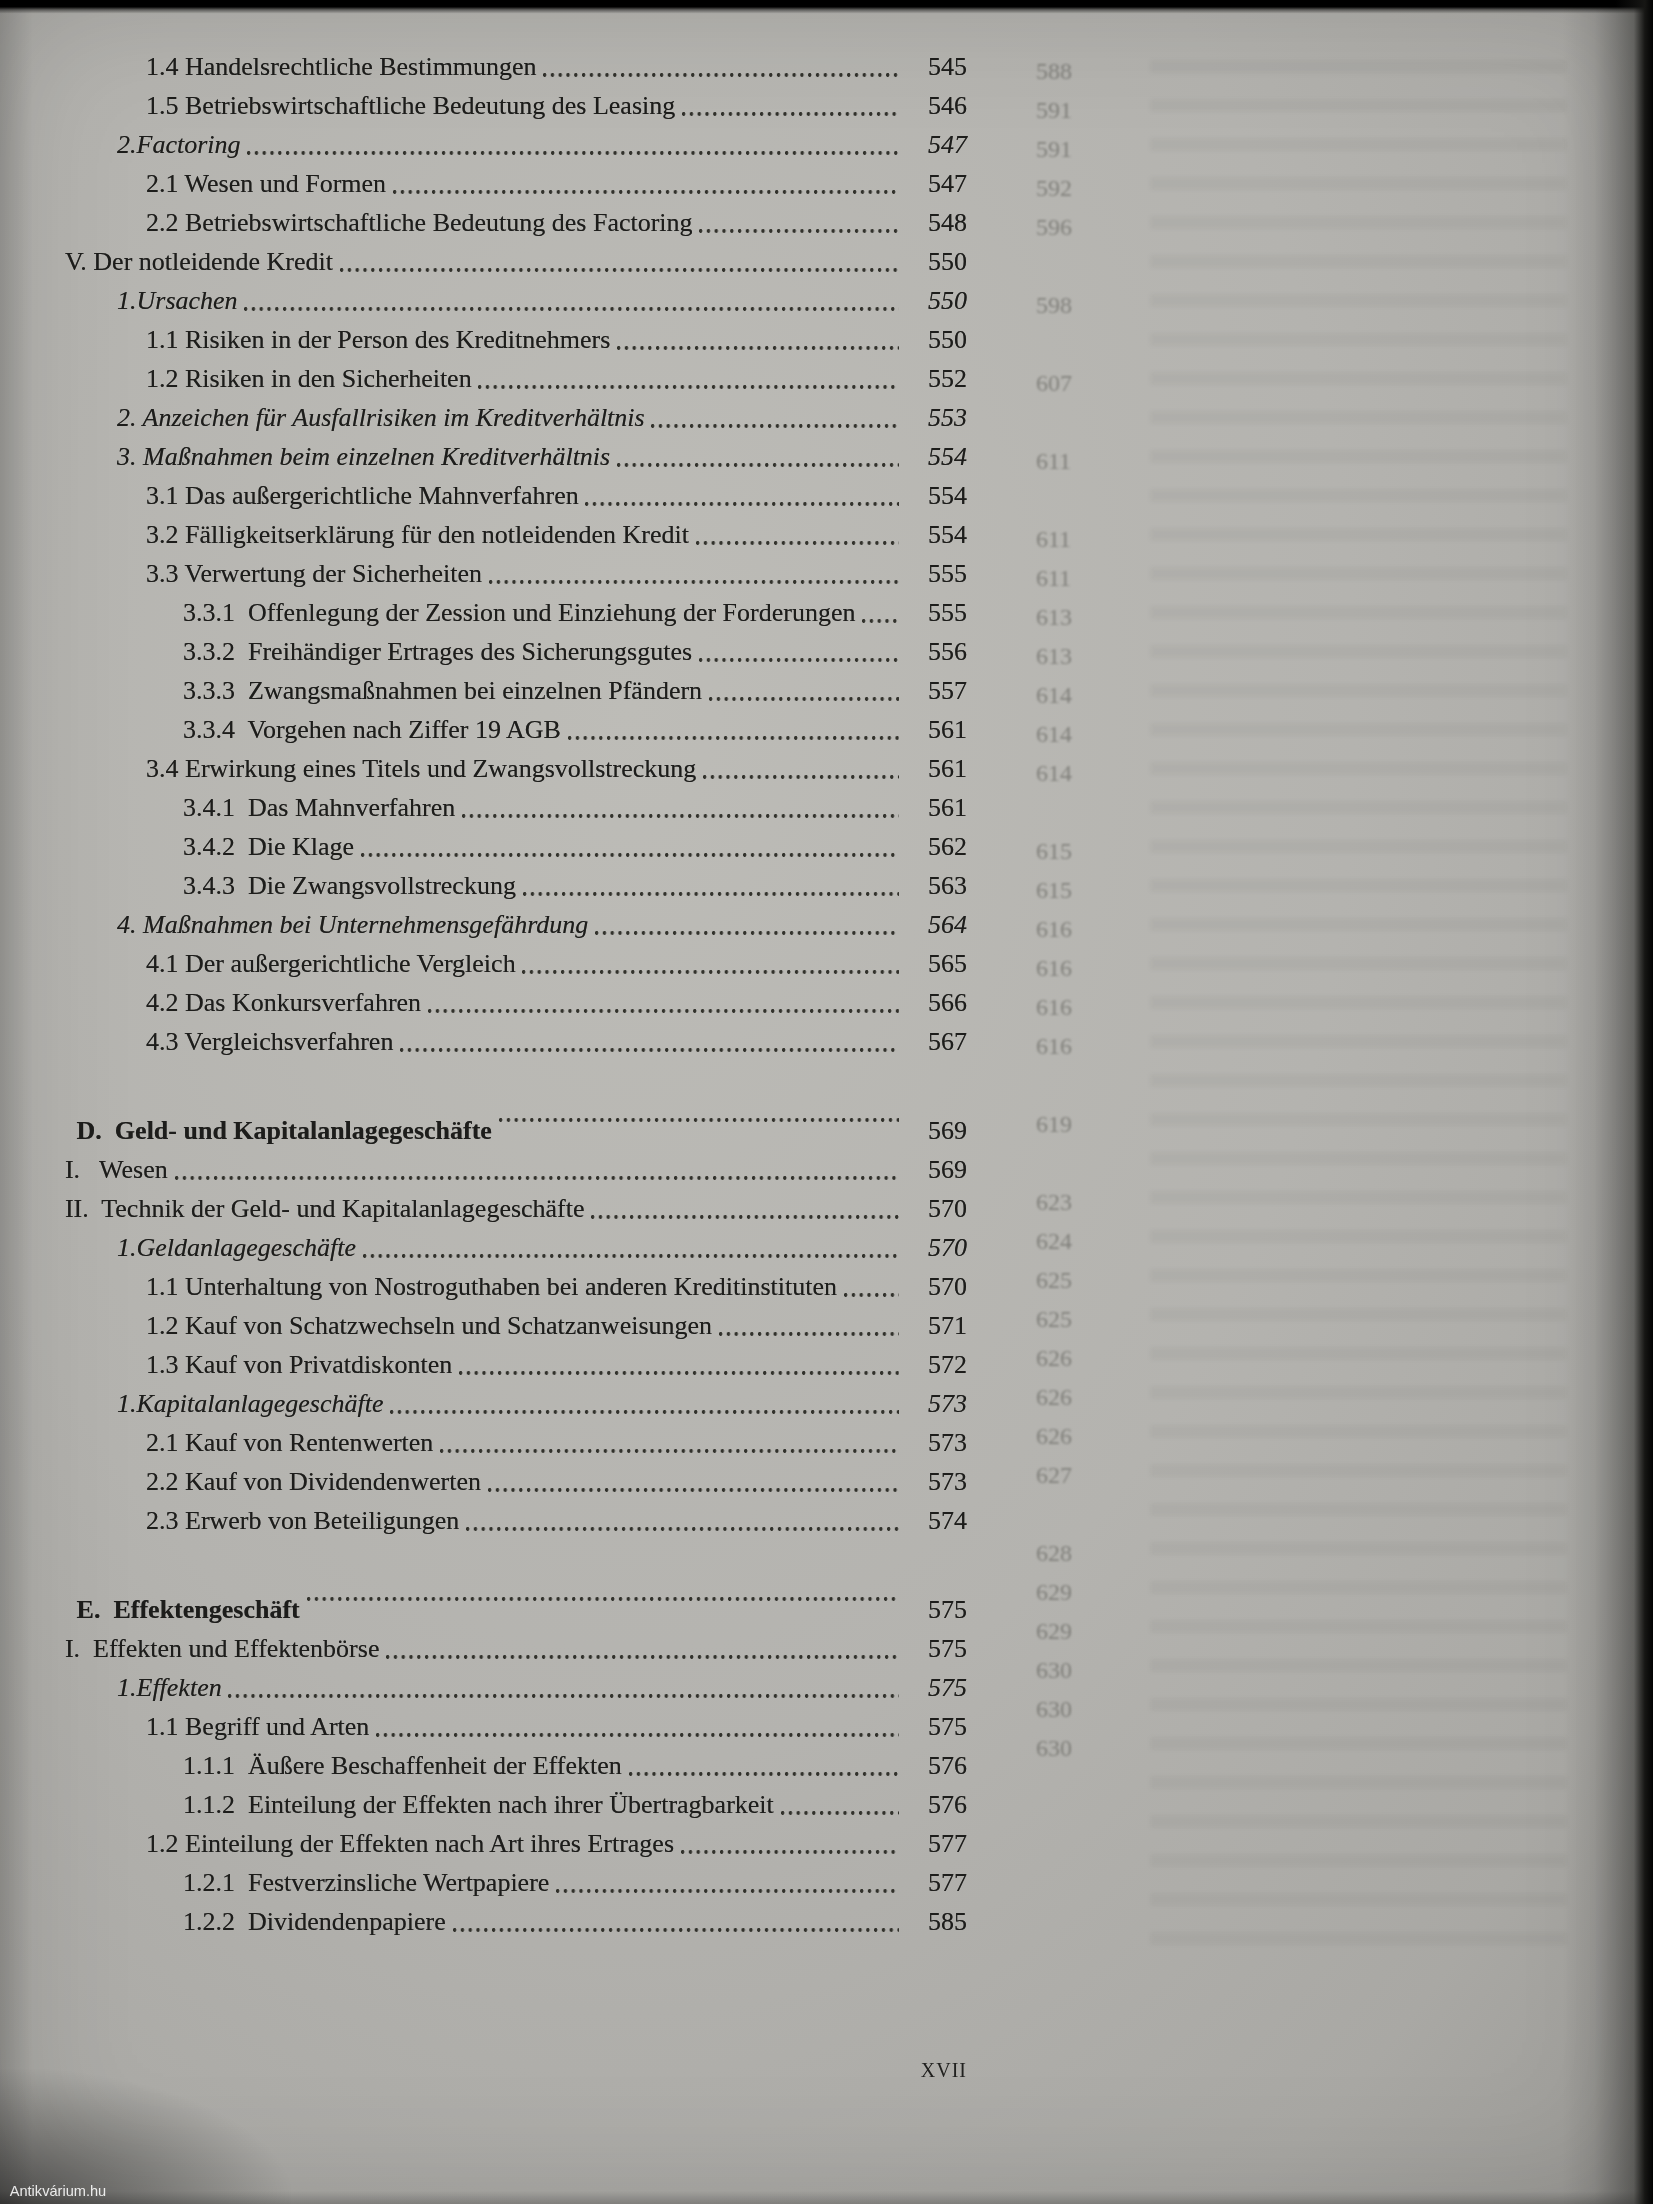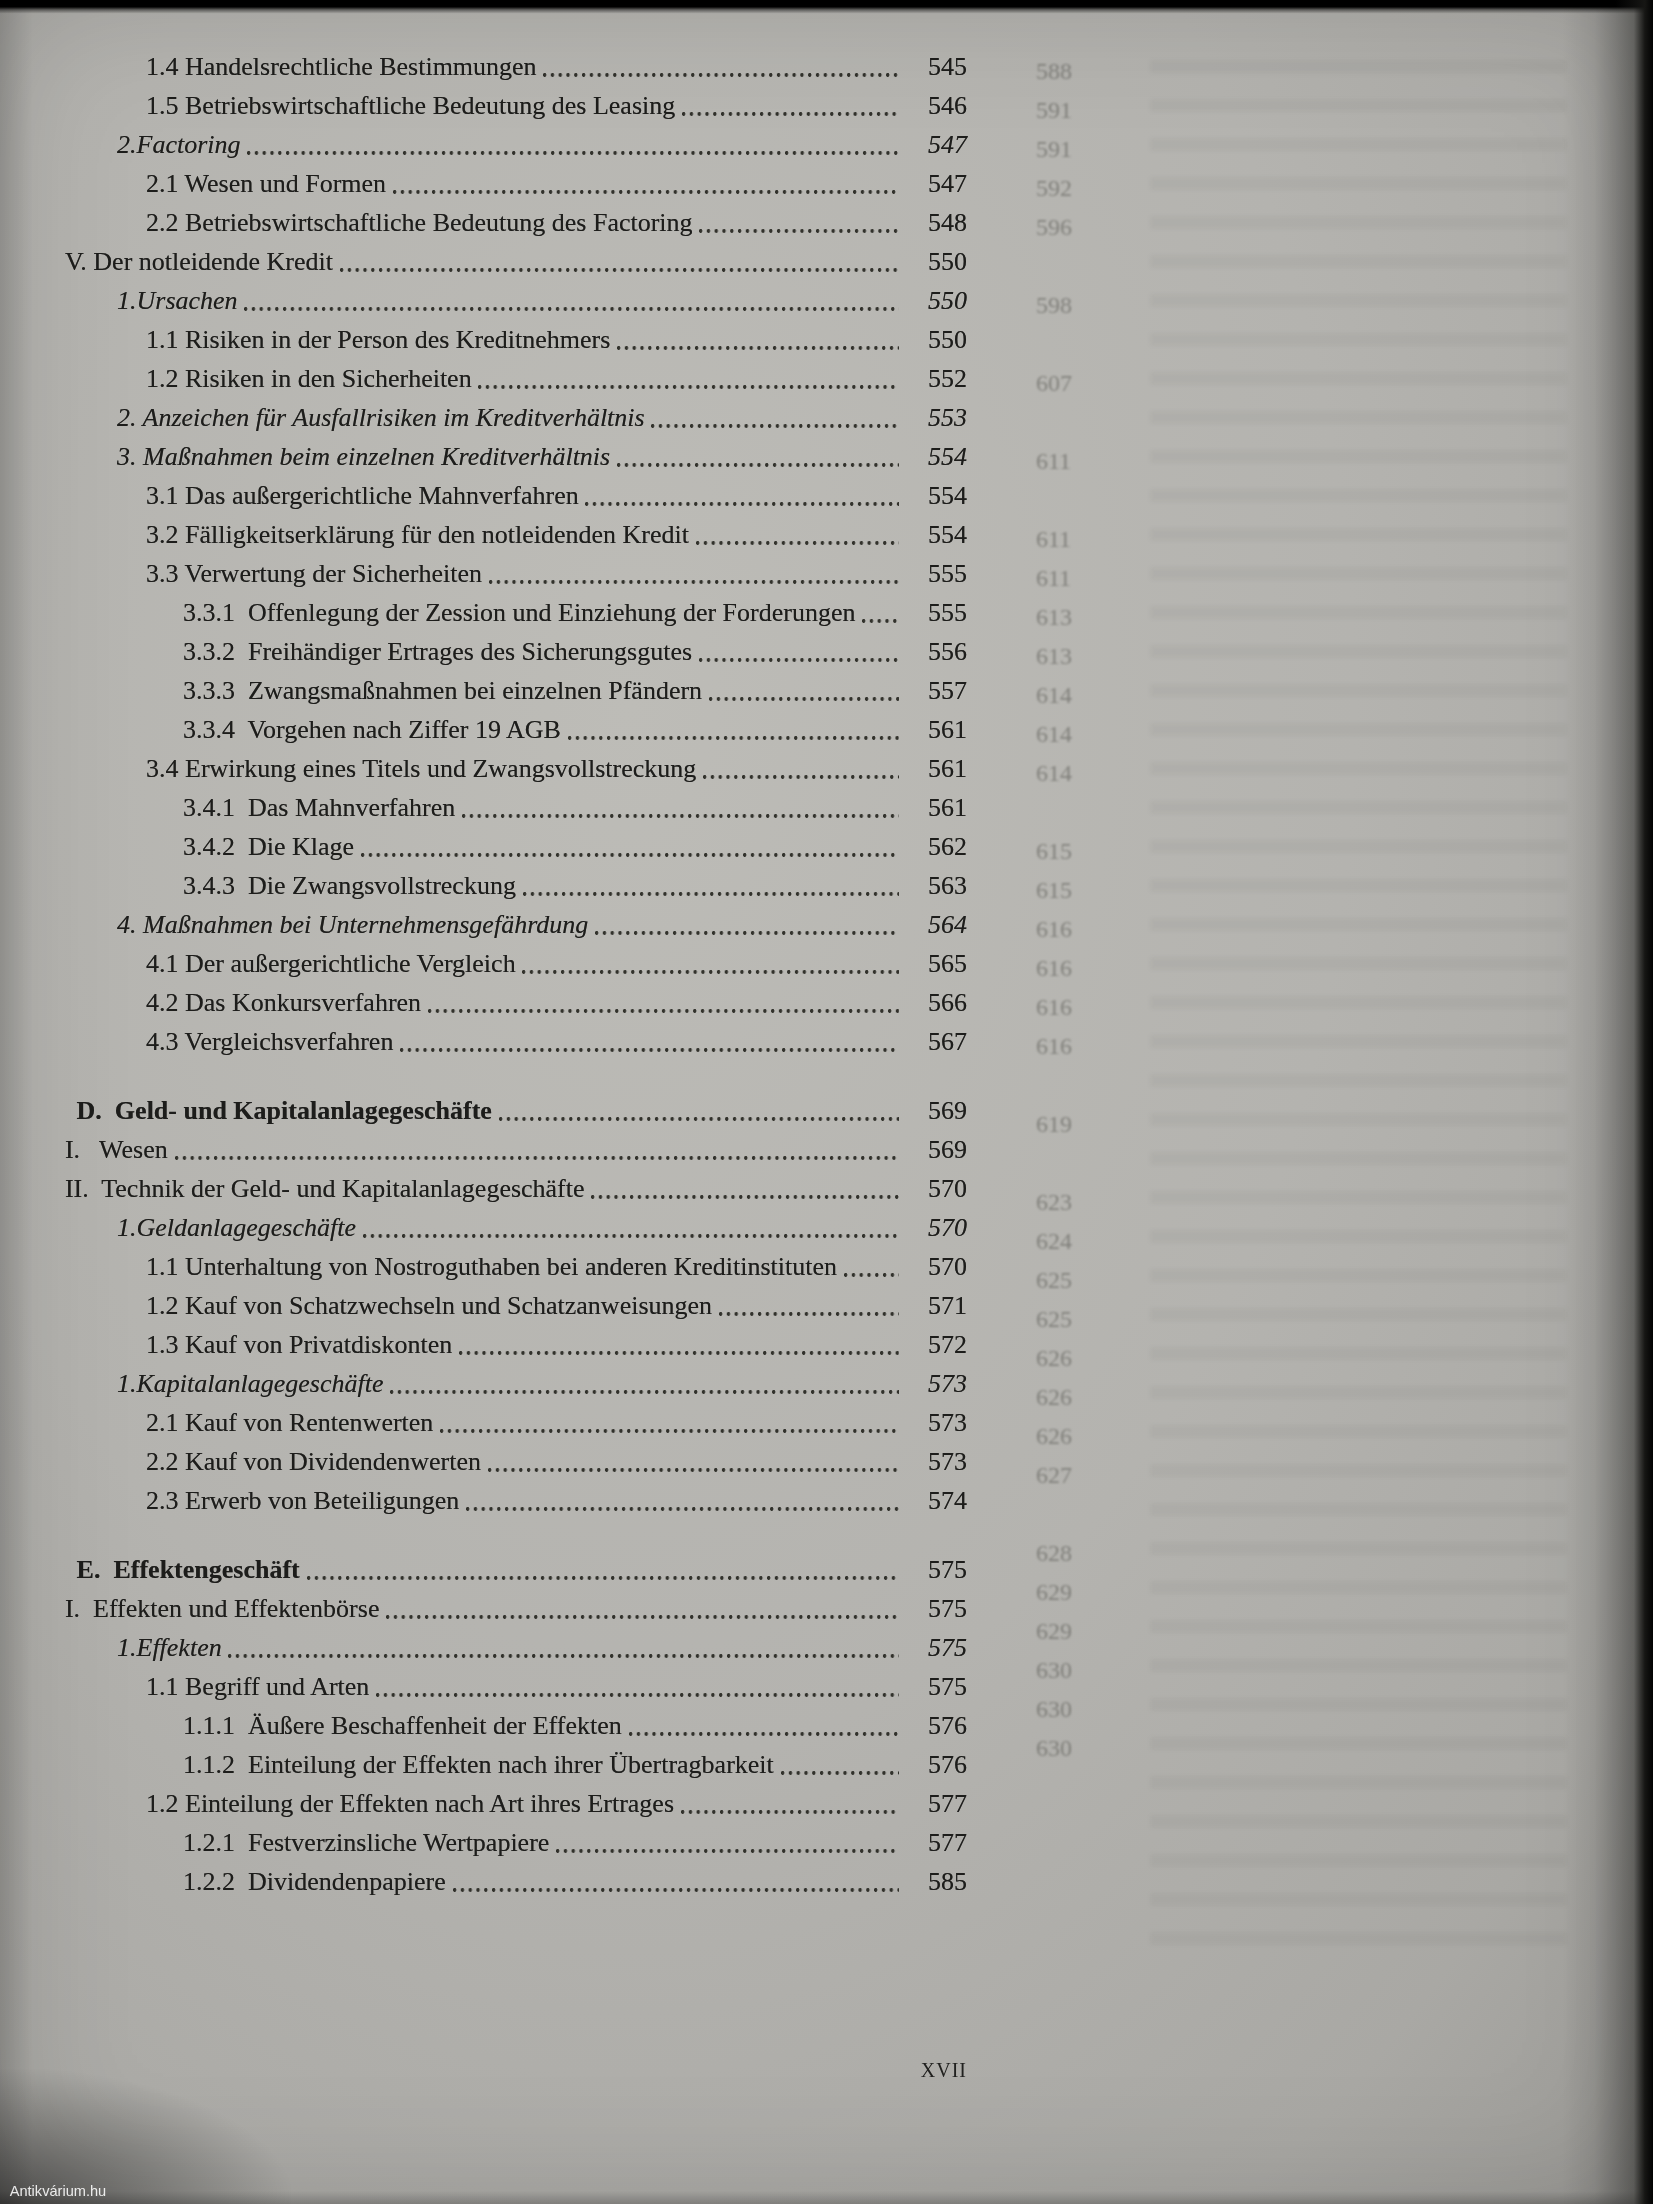--- a/index.html
+++ b/index.html
@@ -59,21 +59,21 @@
     background-image: radial-gradient(circle at 1.6px 1.9px, rgba(38,38,32,.92) 1.6px, transparent 2px);
     background-size: 7.8px 3.9px; background-repeat: repeat-x;
   }
   .row .pg { min-width: 64px; text-align: right; white-space: nowrap; }
   .lvl-roman  { padding-left: 1.9px; }
   .lvl-letter { padding-left: 13.6px; }
   .lvl-letter .label { font-weight: bold; }
   .lvl-n1 { padding-left: 54px; font-style: italic; }
   .lvl-n2 { padding-left: 83px; }
   .lvl-n3 { padding-left: 120px; }
-  .gap { margin-top: 30px; }
+  .gap { margin-top: 50px; align-items: center; }
 
   
   .footer-num {
     position: absolute; left: 63px; top: 2059px; width: 904px;
     text-align: right; font-size: 20px; letter-spacing: 1px; color: #21211f;
     z-index: 2;
   }
 
   
   .ghost-col {

